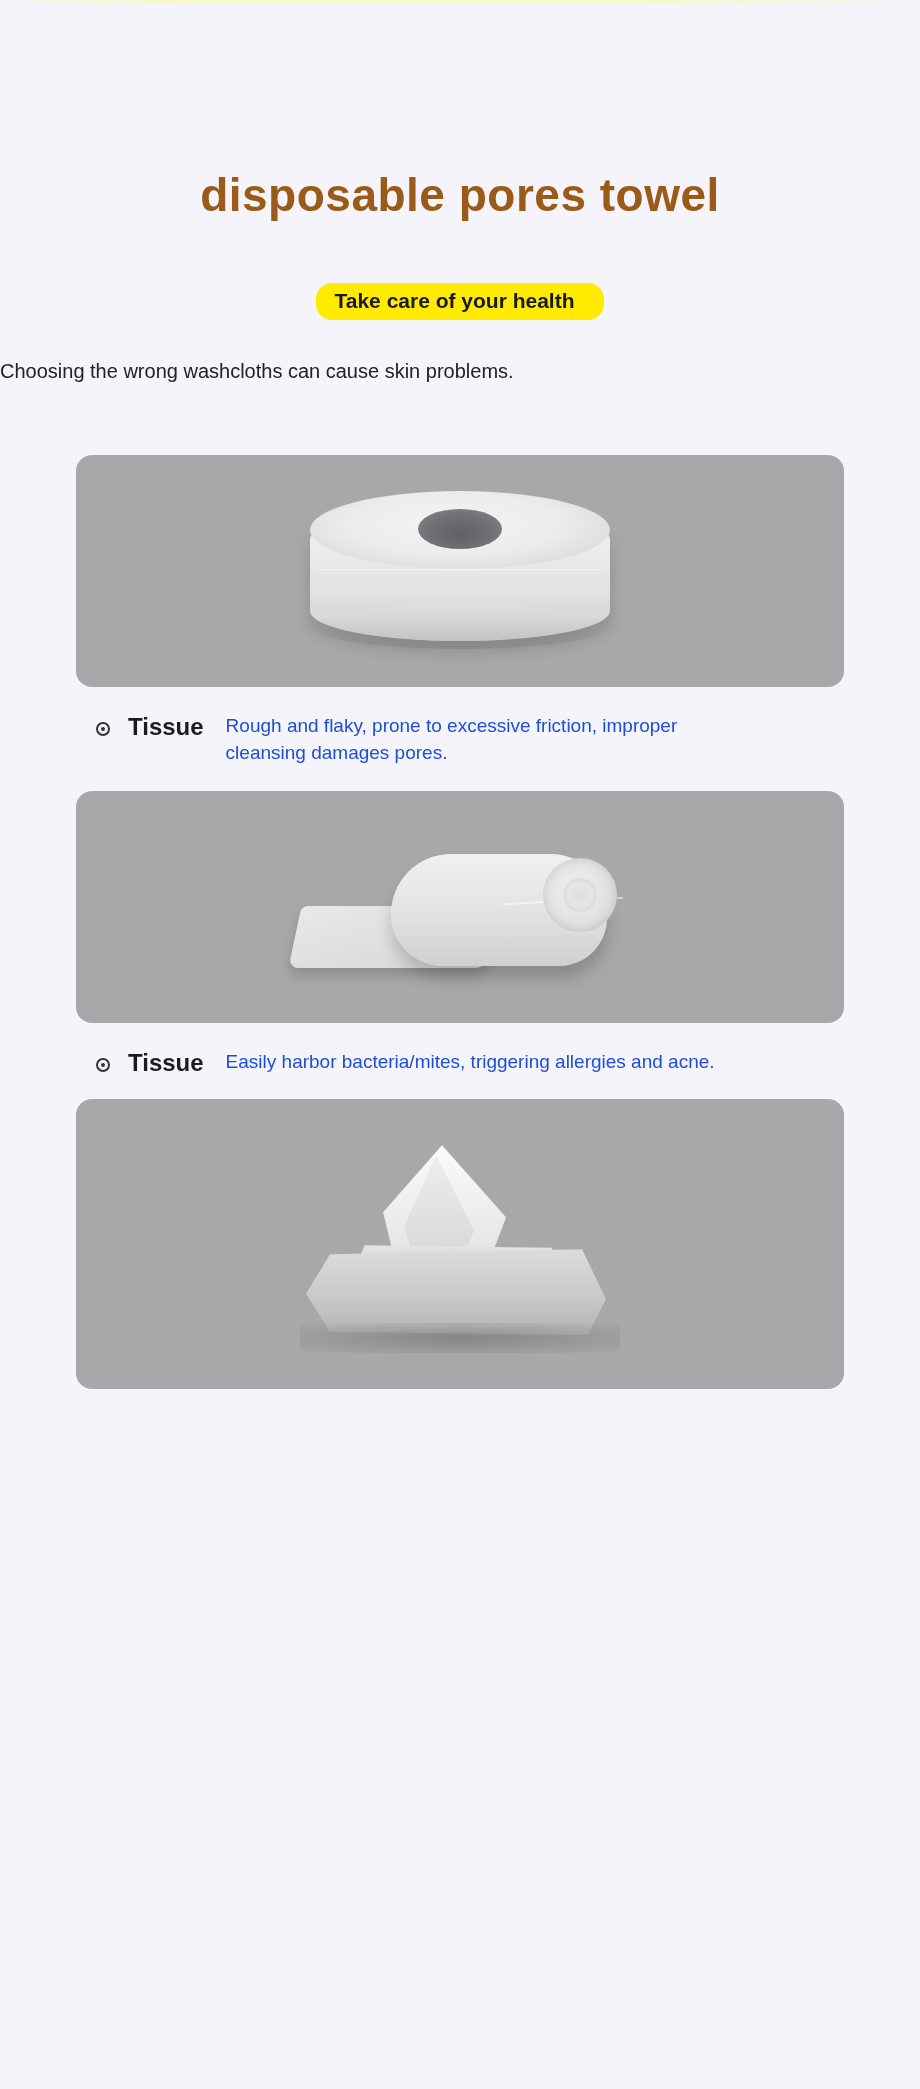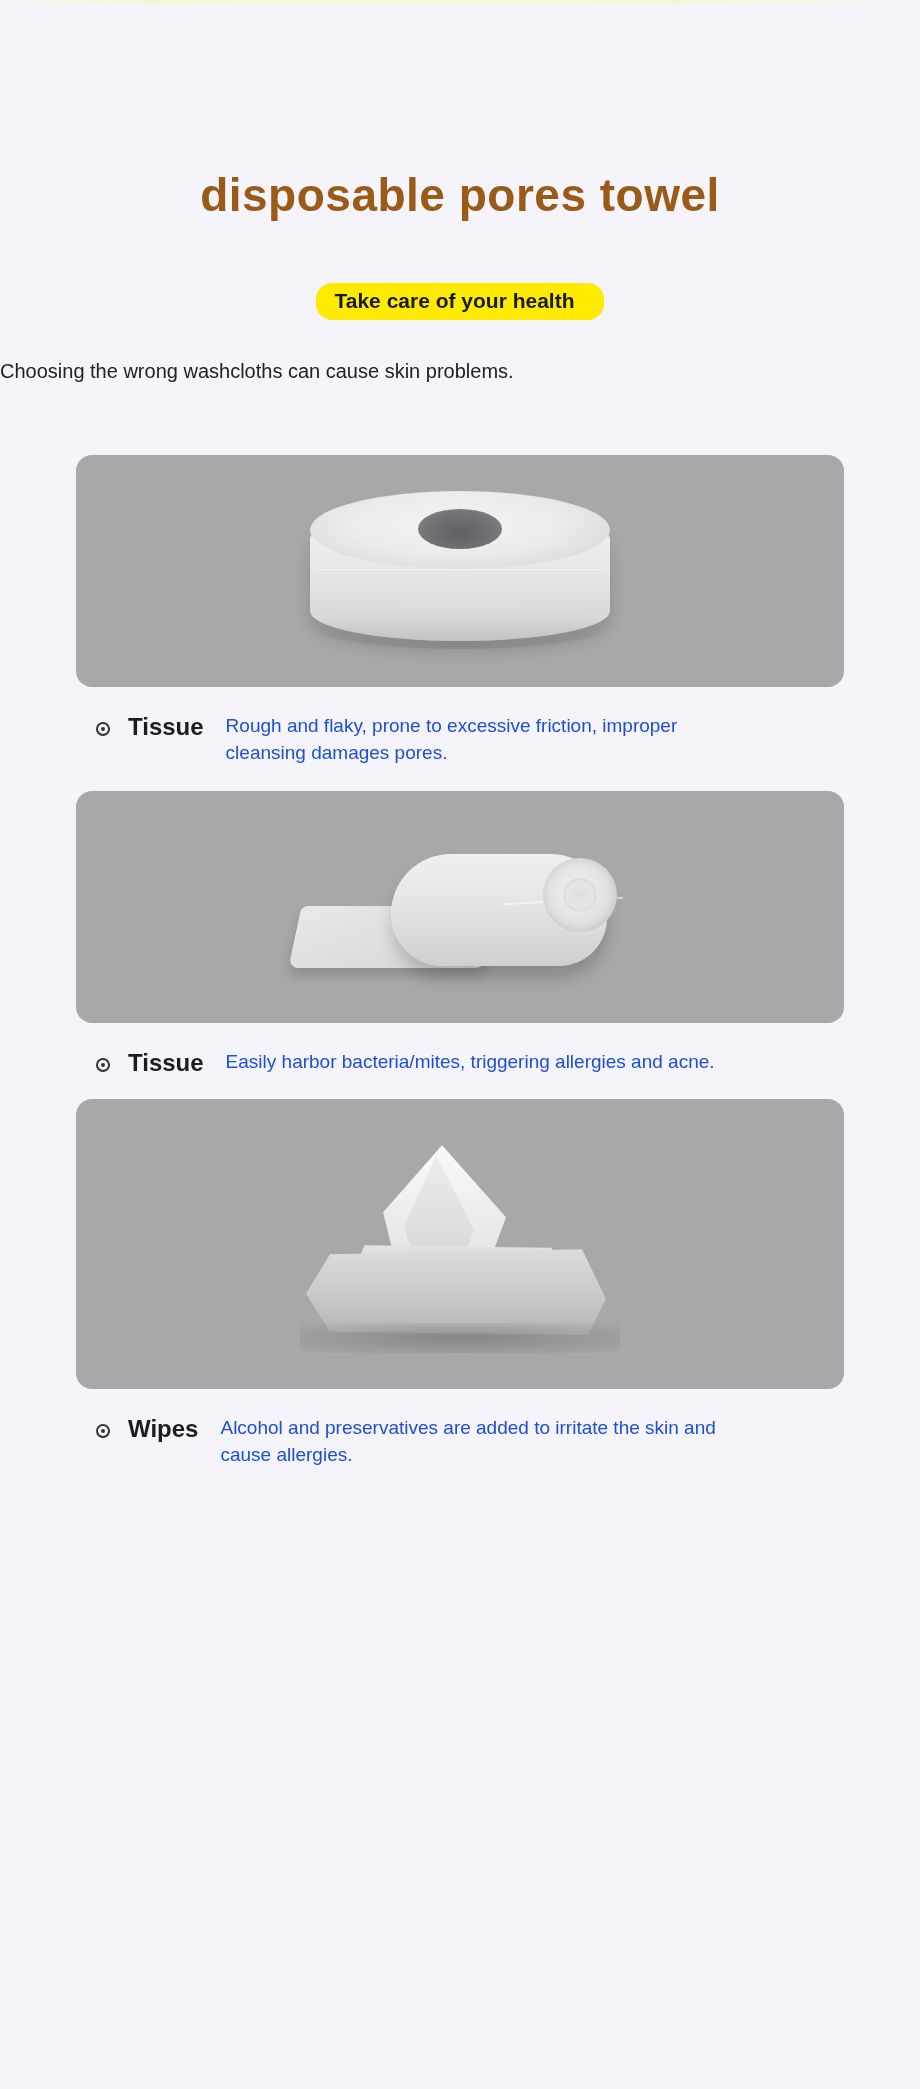--- a/index.html
+++ b/index.html
@@ -339,21 +339,16 @@
     <div class="card">
       <div class="photo tall">
         <div class="wipes-wrap">
           <div class="wipes-sheet"></div>
           <div class="wipes-sheet2"></div>
           <div class="wipes-lid"></div>
           <div class="wipes-pack"></div>
           <div class="wipes-shadow"></div>
         </div>
       </div>
-      <div class="caption">
-        <span class="bullet"></span>
-        <span class="cap-title">Wipes</span>
-        <span class="cap-text">Alcohol and preservatives are added to irritate the skin and cause allergies.</span>
-      </div>
     </div>
 
   </div>
 </div>
 
 </body></html>

